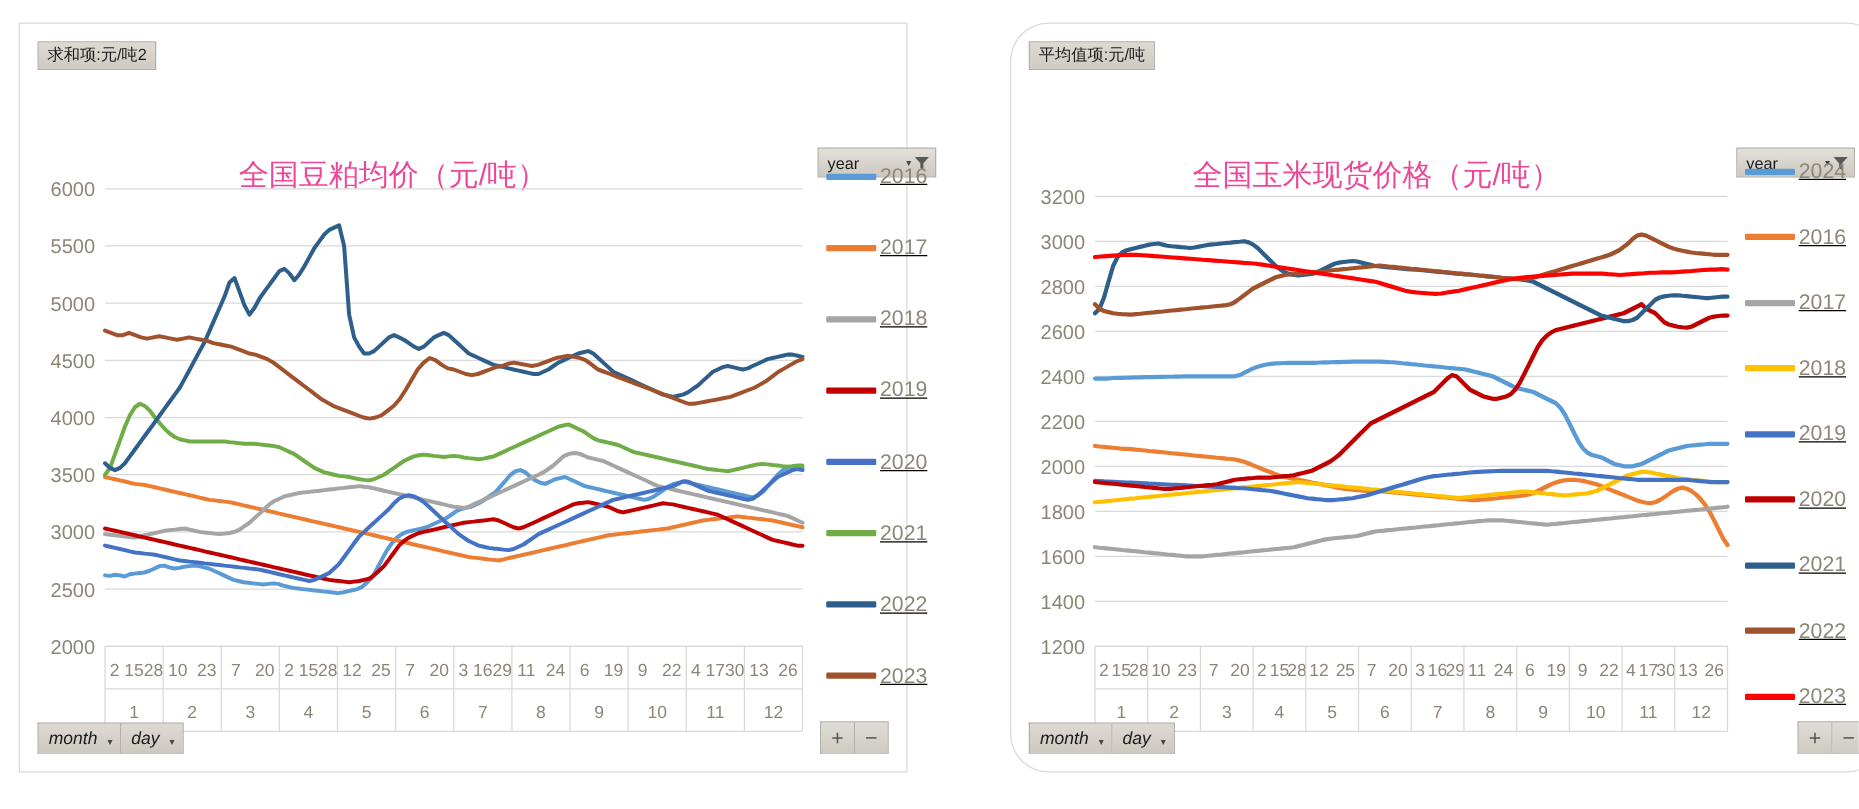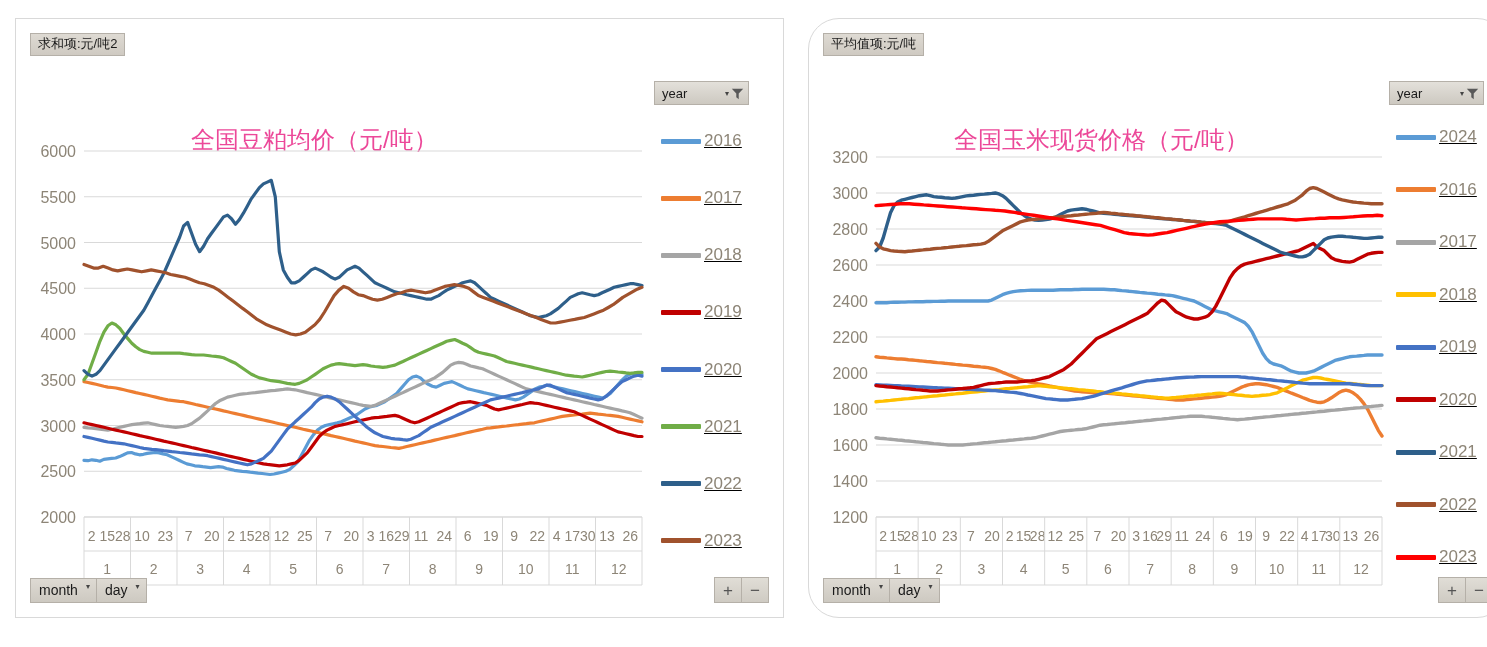--- a/index.html
+++ b/index.html
@@ -15,21 +15,21 @@
     background: #ffffff;
   }
   .panel {
     position: absolute;
     top: 18px;
     height: 600px;
     background: #ffffff;
     border: 1px solid #d9d9d9;
     box-sizing: border-box;
   }
-  #panel-left  { left: 15px;  width: 769px; }
+  #panel-left  { left: 15px;  width: 711px; }
   #panel-right { left: 808px; width: 700px; border-radius: 31px; }
 
   
   .field-btn {
     position: absolute;
     top: 14px; left: 14px;
     background: #d4d0c8;
     background: linear-gradient(#dedad3, #cfcac2);
     border: 1px solid #b5b0a8;
     color: #1a1a1a;
@@ -45,20 +45,21 @@
     background: linear-gradient(#e3e0da, #cdc9c1);
     border: 1px solid #b5b0a8;
     display: flex;
     align-items: center;
     justify-content: space-between;
     padding: 2px 4px 2px 7px;
     box-sizing: border-box;
     height: 24px;
     font-size: 13px;
     color: #1a1a1a;
+    margin-top: 37px;
   }
   .slicer .caret {
     font-size: 8px; color: #444; margin-left: 10px; margin-right: 2px;
   }
   .funnel { width: 13px; height: 13px; display:inline-block; }
 
   
   .chart-title {
     position: absolute;
     font-size: 24px;
@@ -101,22 +102,23 @@
     display: flex;
     bottom: 14px;
   }
   .field-pill {
     background: linear-gradient(#dedad3, #cdc9c1);
     border: 1px solid #b5b0a8;
     border-right: none;
     font-size: 14px;
     color: #1a1a1a;
     padding: 3px 6px 4px 8px;
-    display: flex; align-items: flex-start;
+    display: flex; align-items: flex-end;
     white-space: nowrap;
+    font-style: italic;
   }
   .field-pill:last-child { border-right: 1px solid #b5b0a8; }
   .field-pill .caret { font-size: 8px; color: #444; margin-left: 8px; }
 
   .zoom-group {
     position: absolute;
     bottom: 14px;
     display: flex;
   }
   .zoom-btn {

